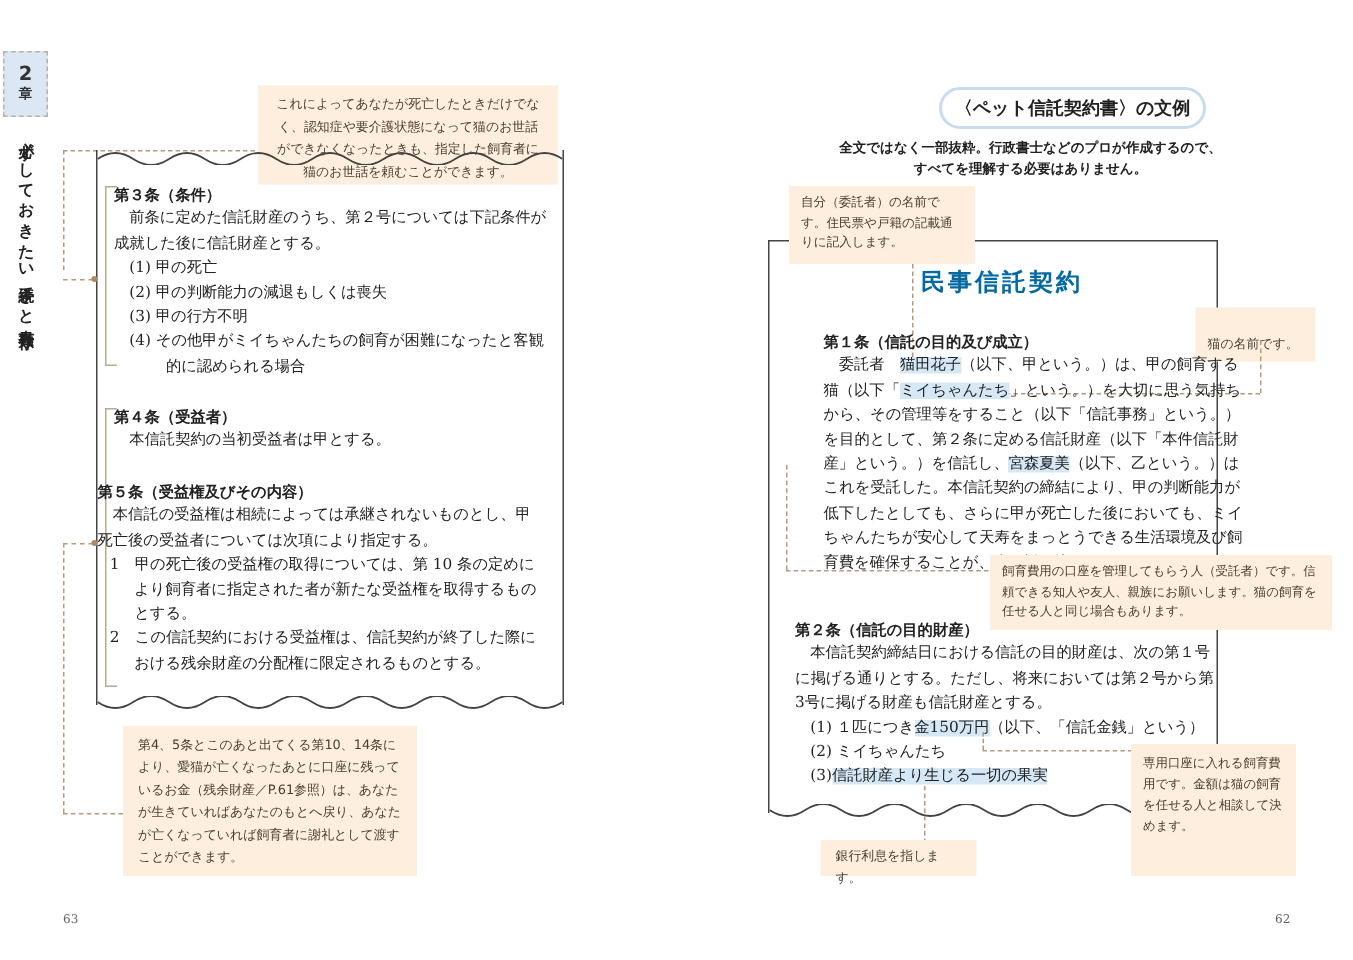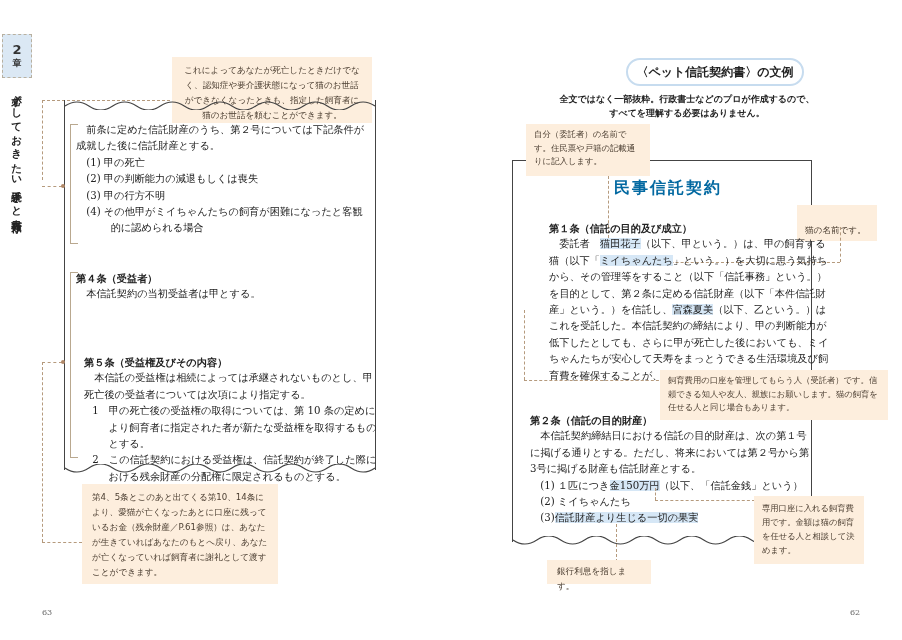--- a/index.html
+++ b/index.html
@@ -95,33 +95,34 @@
     <path d="M0 4 Q 12 12 24 4 T 48 4 T 72 4 T 96 4 T 120 4 T 144 4 T 168 4 T 192 4 T 216 4 T 240 4 T 264 4 T 288 4 T 312 4" fill="none" stroke="#444" stroke-width="1.2"></path>
   </svg>
 </div>
 
 <div class="bracket" style="left:70px; top:124px; height:120px;"></div>
 <div class="dot" style="left:61px; top:184px;"></div>
 <div class="bracket" style="left:70px; top:272px; height:186px;"></div>
 <div class="dot" style="left:61px; top:360px;"></div>
 
 <div class="art" style="left:76px; top:122px; width:296px;">
+  <p class="title">第３条（条件）</p>
   <p class="indent1">前条に定めた信託財産のうち、第２号については下記条件が成就した後に信託財産とする。</p>
   <p class="item">(1) 甲の死亡</p>
   <p class="item">(2) 甲の判断能力の減退もしくは喪失</p>
   <p class="item">(3) 甲の行方不明</p>
   <p class="item-hang">(4) その他甲がミイちゃんたちの飼育が困難になったと客観的に認められる場合</p>
 </div>
 
 <div class="art" style="left:76px; top:270px; width:296px;">
   <p class="title">第４条（受益者）</p>
   <p class="indent1">本信託契約の当初受益者は甲とする。</p>
 </div>
 
-<div class="art" style="left:84px; top:320px; width:296px;margin-top:34px;">
+<div class="art" style="left:65px; top:320px; width:296px;">
   <p class="title">第５条（受益権及びその内容）</p>
   <p class="indent1">本信託の受益権は相続によっては承継されないものとし、甲死亡後の受益者については次項により指定する。</p>
   <p class="item-hang" style="padding-left:2.4em; text-indent:-1.6em;">1　甲の死亡後の受益権の取得については、第 10 条の定めにより飼育者に指定された者が新たな受益権を取得するものとする。</p>
   <p class="item-hang" style="padding-left:2.4em; text-indent:-1.6em;">2　この信託契約における受益権は、信託契約が終了した際における残余財産の分配権に限定されるものとする。</p>
 </div>
 
 <div class="note" style="left:82px; top:484px; width:196px; height:100px;">第4、5条とこのあと出てくる第10、14条により、愛猫が亡くなったあとに口座に残っているお金（残余財産／P.61参照）は、あなたが生きていればあなたのもとへ戻り、あなたが亡くなっていれば飼育者に謝礼として渡すことができます。</div>
 
 <div class="page-num" style="left:42px; top:608px;">63</div>
 
@@ -159,18 +160,18 @@
 <div class="art" style="left:530px; top:412px; width:282px;">
   <p class="title">第２条（信託の目的財産）</p>
   <p class="indent1">本信託契約締結日における信託の目的財産は、次の第１号に掲げる通りとする。ただし、将来においては第２号から第3号に掲げる財産も信託財産とする。</p>
   <p class="item"><span>(1) １匹につき</span><span class="hl">金150万円</span><span>（以下、「信託金銭」という）</span></p>
   <p class="item">(2) ミイちゃんたち</p>
   <p class="item"><span>(3)</span><span class="hl">信託財産より生じる一切の果実</span></p>
 </div>
 
 <div class="dash-v" style="left:655px; top:488px; height:12px;"></div>
 <div class="dash-h" style="left:655px; top:500px; width:100px;"></div>
-<div class="note" style="left:754px; top:496px; width:110px; height:68px; font-size:8.3px; line-height:14px; padding:5px 8px;">専用口座に入れる飼育費用です。金額は猫の飼育を任せる人と相談して決めます。</div>
+<div class="note" style="left:754px; top:496px; width:110px; height:88px; font-size:8.3px; line-height:14px; padding:5px 8px;">専用口座に入れる飼育費用です。金額は猫の飼育を任せる人と相談して決めます。</div>
 
 <div class="dash-v" style="left:616px; top:524px; height:38px;"></div>
 <div class="note" style="left:547px; top:560px; width:104px; height:24px; padding:4px 10px;">銀行利息を指します。</div>
 
 <div class="page-num" style="left:850px; top:608px;">62</div>
 
 </body></html>

